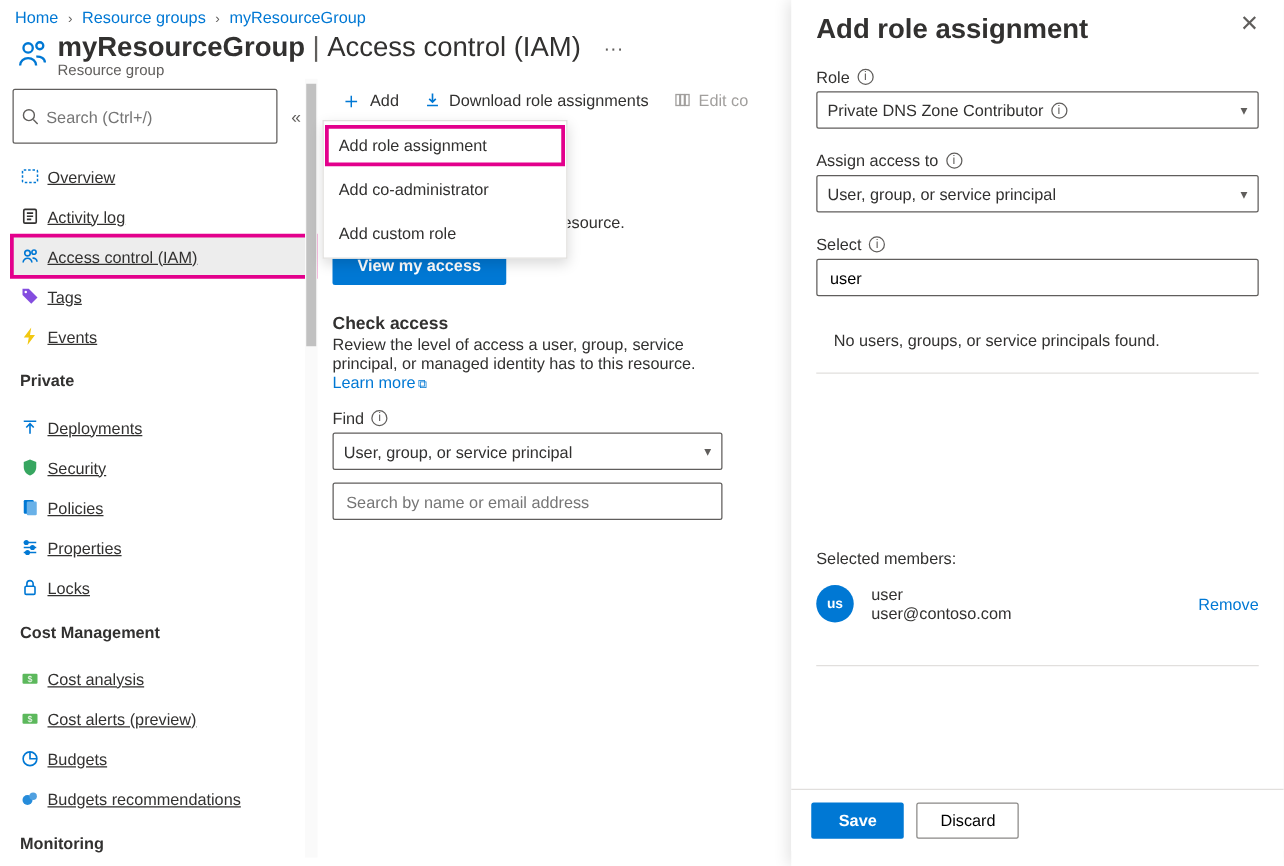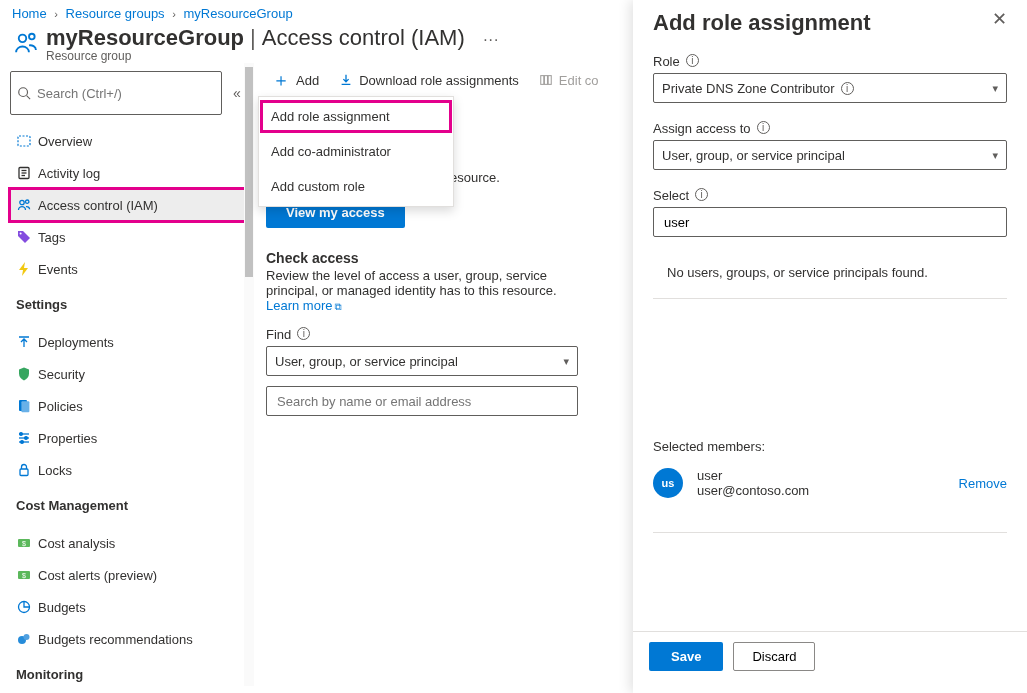--- a/index.html
+++ b/index.html
@@ -38,20 +38,21 @@
   .search-box input {
     border:none; outline:none; flex:1; font-size:13px;
     background:transparent;
   }
   .collapse-btn { font-size:14px; color:#605e5c; cursor:pointer; width:20px; text-align:center;}
   .nav { margin-top:10px; }
   .nav-item {
     display:flex; align-items:center; height:32px;
     padding-left:6px; cursor:pointer;
     color:#323130;
+    text-decoration:underline;
   }
   .nav-item .ic { width:22px; display:inline-flex; align-items:center; justify-content:flex-start;}
   .nav-item .lbl { font-size:13px; }
   .nav-item.active { background:#ededed; }
   .nav-head { font-weight:600; font-size:13px; padding:12px 0 4px 6px;}
   .red-box { outline: 3px solid #e3008c; outline-offset: -1px; }
   .vscroll-track {
     position:absolute; right:-2px; top:0; bottom:0; width:10px;
     background:#fafafa;
   }
@@ -77,21 +78,21 @@
   .tabs-row { margin-top:56px; display:flex; gap:30px; color:#323130; font-size:13px;}
   .my-access { margin-top:10px; font-size:13px;}
   .btn-primary {
     display:inline-block; background:#0078d4; color:#fff;
     padding:8px 20px; border-radius:2px; border:none;
     font-weight:600; font-size:13px; cursor:pointer;
     margin-top:12px;
   }
   .sect-title { font-weight:600; margin-top:22px; font-size:14px;}
   .find-row { margin-top:14px;}
-  .label-row { display:flex; align-items:flex-start; gap:6px; font-size:13px;}
+  .label-row { display:flex; align-items:center; gap:6px; font-size:13px;}
   .info-ic {
     display:inline-flex; align-items:center; justify-content:center;
     width:13px; height:13px; border:1px solid #605e5c; border-radius:50%;
     font-size:10px; color:#605e5c;
   }
   .select-box, .text-input {
     margin-top:4px; width:312px; height:30px;
     border:1px solid #605e5c; border-radius:2px;
     display:flex; align-items:center; padding:0 8px;
     justify-content:space-between; font-size:13px;
@@ -237,21 +238,21 @@
         </div>
         <div class="nav-item">
           <span class="ic">
             <svg width="16" height="16" viewBox="0 0 16 16" fill="#f2c811">
               <path d="M9 1 3 9h4l-1 6 6-8H8l1-6z"></path>
             </svg>
           </span>
           <span class="lbl">Events</span>
         </div>
       </div>
-    <div class="nav-head">Settings</div>
+    <div class="nav-head">Private</div>
     <div class="nav" id="nav-settings">
         <div class="nav-item">
           <span class="ic">
             <svg width="16" height="16" viewBox="0 0 16 16" fill="none" stroke="#0078d4" stroke-width="1.3">
               <path d="M8 13V5M5 8l3-3 3 3M3 3h10"></path>
             </svg>
           </span>
           <span class="lbl">Deployments</span>
         </div>
         <div class="nav-item">

